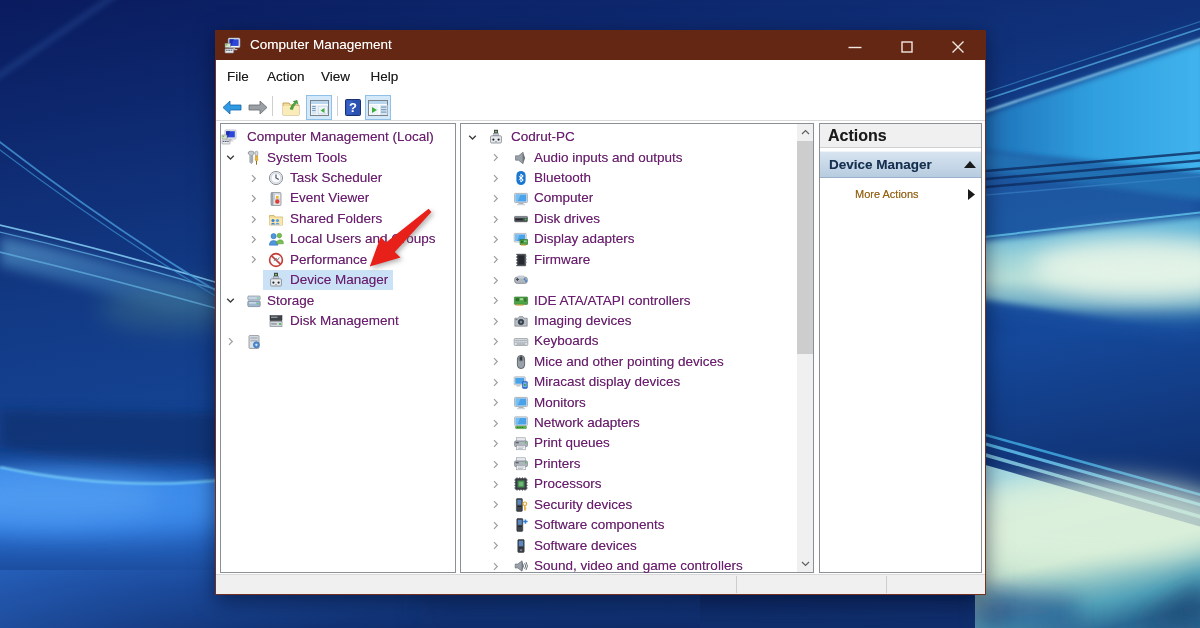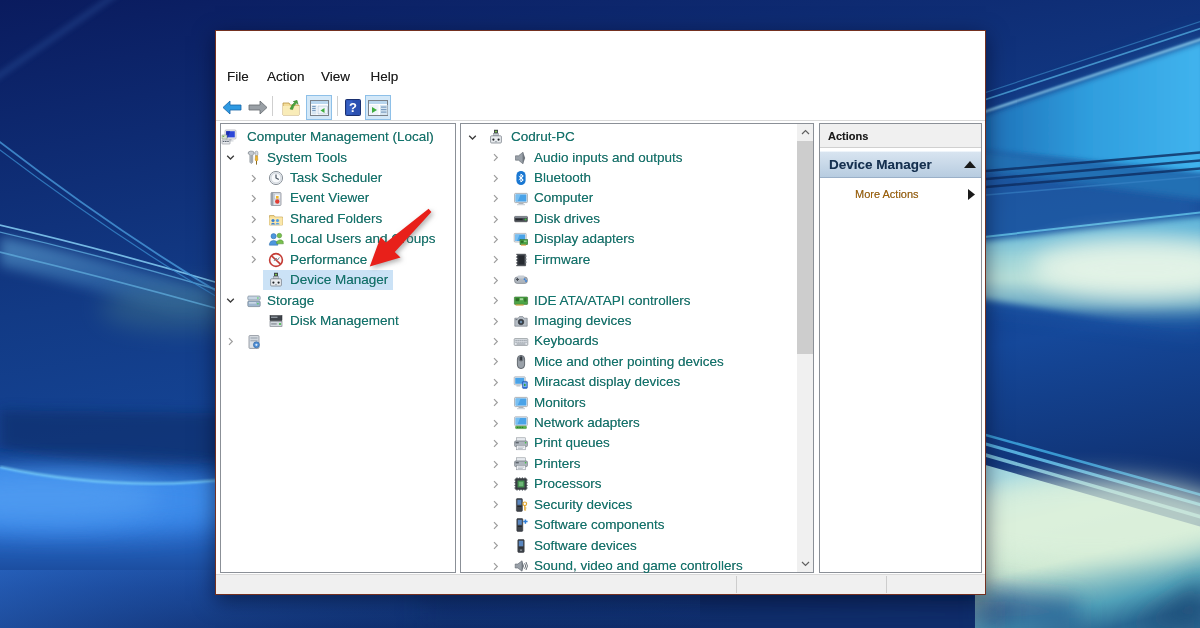--- a/index.html
+++ b/index.html
@@ -1,21 +1,21 @@
 <!DOCTYPE html>
 <html><head><meta charset="utf-8">
 <style>
 * { margin:0; padding:0; box-sizing:border-box; }
 html,body { width:1200px; height:628px; overflow:hidden; }
 body { font-family:"Liberation Sans",sans-serif; position:relative; }
 #bg { position:absolute; left:0; top:0; }
 #win { position:absolute; left:215px; top:30px; width:771px; height:565px;
   background:#fff; border:1px solid #743121; box-shadow:0 6px 20px rgba(0,5,30,.55); }
 .ic { position:absolute; }
-.tl { position:absolute; font-size:13.5px; line-height:20.42px; color:#0f766e; white-space:nowrap; text-shadow:0 0 .6px rgba(25,25,25,.5); }
+.tl { position:absolute; font-size:13.5px; line-height:20.42px; color:#701a75; white-space:nowrap; text-shadow:0 0 .6px rgba(25,25,25,.5); }
 #titlebar { position:absolute; left:-1px; top:-1px; width:771px; height:30px; background:#632714; }
 #title { position:absolute; left:35px; top:0; line-height:30px; font-size:13.5px; color:#fff; text-shadow:0 0 .6px rgba(255,255,255,.5); }
 .menu { position:absolute; top:31px; font-size:13.5px; line-height:29px; color:#1a1a1a; text-shadow:0 0 .6px rgba(26,26,26,.5); }
 #toolbar { position:absolute; left:0; top:59px; width:769px; height:31px; border-bottom:1px solid #d9d9d9; }
 .tsep { position:absolute; top:65px; width:1px; height:20px; background:#cfcfcf; }
 .pane { position:absolute; background:#fff; border:1px solid #8b9097; }
 #statusbar { position:absolute; left:0; top:543px; width:769px; height:20px; background:#f0f0f0; border-top:1px solid #d9d9d9; }
 .ssep { position:absolute; top:545px; width:1px; height:17px; background:#cdcdcd; }
 .hbox { position:absolute; top:64px; width:26px; height:25px; background:#d3e8f8; border:1px solid #8ec0e8; }
 </style></head>
@@ -349,20 +349,35 @@
 <rect x="5.8" y="9.4" width="4.4" height="1" fill="#23272c"></rect>
 <circle cx="8" cy="12.2" r=".9" fill="#8e959d"></circle>
         </symbol>
 <symbol id="i-sndgame" viewBox="0 0 16 16">
           <path d="M2.2 6 h2.6 L9 2.8 v10.4 L4.8 10 H2.2Z" fill="#9aa1a9" stroke="#5f666e" stroke-width=".6"></path>
 <path d="M9 2.8 L11 8 9 13.2Z" fill="#6f767e"></path>
 <path d="M11.6 5.2 a4.6 4.6 0 0 1 0 5.6 M13 4 a6.8 6.8 0 0 1 0 8" stroke="#6f767e" stroke-width="1" fill="none"></path>
         </symbol>
 </defs>
     </svg>
+<div id="titlebar">
+  <svg class="ic" style="left:9px;top:7.0px;width:17px;height:17px">
+        <use href="#i-compmgmt"></use>
+      </svg>
+  <div id="title">Computer Management</div>
+  <svg class="ic" style="left:633px;top:9.5px;width:14px;height:14px" viewBox="0 0 14 14">
+        <path d="M0.5 7.5 h13" stroke="#f2e7e2" stroke-width="1.4"></path>
+      </svg>
+  <svg class="ic" style="left:685px;top:9.5px;width:14px;height:14px" viewBox="0 0 14 14">
+        <rect x="2" y="2" width="10" height="10" fill="none" stroke="#f2e7e2" stroke-width="1.4"></rect>
+      </svg>
+  <svg class="ic" style="left:736px;top:9.5px;width:14px;height:14px" viewBox="0 0 14 14">
+        <path d="M1.5 1.5 L12.5 12.5 M12.5 1.5 L1.5 12.5" stroke="#f2e7e2" stroke-width="1.4"></path>
+      </svg>
+</div>
 <div class="menu" style="left:11px">File</div>
 <div class="menu" style="left:51px">Action</div>
 <div class="menu" style="left:105px">View</div>
 <div class="menu" style="left:154.5px">Help</div>
 <div id="toolbar"></div>
 
 <svg class="ic" style="left:6px;top:69px;width:20px;height:15px" viewBox="0 0 20 15">
       <path d="M8 1 L1 7.5 L8 14 L8 10 L19 10 L19 5 L8 5 Z" fill="#2f9ae2" stroke="#1565a8" stroke-width=".8"></path>
     </svg>
 <svg class="ic" style="left:32px;top:69px;width:20px;height:15px" viewBox="0 0 20 15">
@@ -414,21 +429,21 @@
 <div style="position:absolute;left:581px;top:93px;width:16px;height:448px;background:#f0f0f0"></div>
 <div style="position:absolute;left:581px;top:110px;width:16px;height:213px;background:#cdcdcd"></div>
 <svg class="ic" style="left:585px;top:98px;width:9px;height:6px" viewBox="0 0 9 6">
       <path d="M1 5 L4.5 1.5 L8 5" stroke="#606060" stroke-width="1.2" fill="none"></path>
     </svg>
 <svg class="ic" style="left:585px;top:530px;width:9px;height:6px" viewBox="0 0 9 6">
       <path d="M1 1 L4.5 4.5 L8 1" stroke="#606060" stroke-width="1.2" fill="none"></path>
     </svg>
 
 <div style="position:absolute;left:604px;top:93px;width:161px;height:24px;background:#f0f0f0;border-bottom:1px solid #d0d0d0"></div>
-<div style="position:absolute;left:612px;top:93px;font-size:11px;font-weight:bold;line-height:24px;color:#1a1a1a;text-shadow:0 0 .6px rgba(26,26,26,.4)">Actions</div>
+<div style="position:absolute;left:612px;top:93px;font-size:16px;font-weight:bold;line-height:24px;color:#1a1a1a;text-shadow:0 0 .6px rgba(26,26,26,.4)">Actions</div>
 <div style="position:absolute;left:604px;top:120px;width:161px;height:27px;background:linear-gradient(#d8e4f0,#b7cce0);border-top:1px solid #eef4fa;border-bottom:1px solid #9ab0c8"></div>
 <div style="position:absolute;left:613px;top:120px;font-size:13.5px;font-weight:bold;line-height:27px;color:#15304f;text-shadow:0 0 .6px rgba(21,48,79,.4)">Device Manager</div>
 <svg class="ic" style="left:748px;top:130px;width:12px;height:7px" viewBox="0 0 12 7">
       <path d="M0 7 L6 0 L12 7Z" fill="#1a1a1a"></path>
     </svg>
 <div style="position:absolute;left:639px;top:150px;font-size:11px;line-height:27px;color:#a16207;text-shadow:0 0 .6px rgba(26,26,26,.45)">More Actions</div>
 <svg class="ic" style="left:752px;top:158px;width:7px;height:11px" viewBox="0 0 7 11">
       <path d="M0 0 L7 5.5 L0 11Z" fill="#1a1a1a"></path>
     </svg>
 

